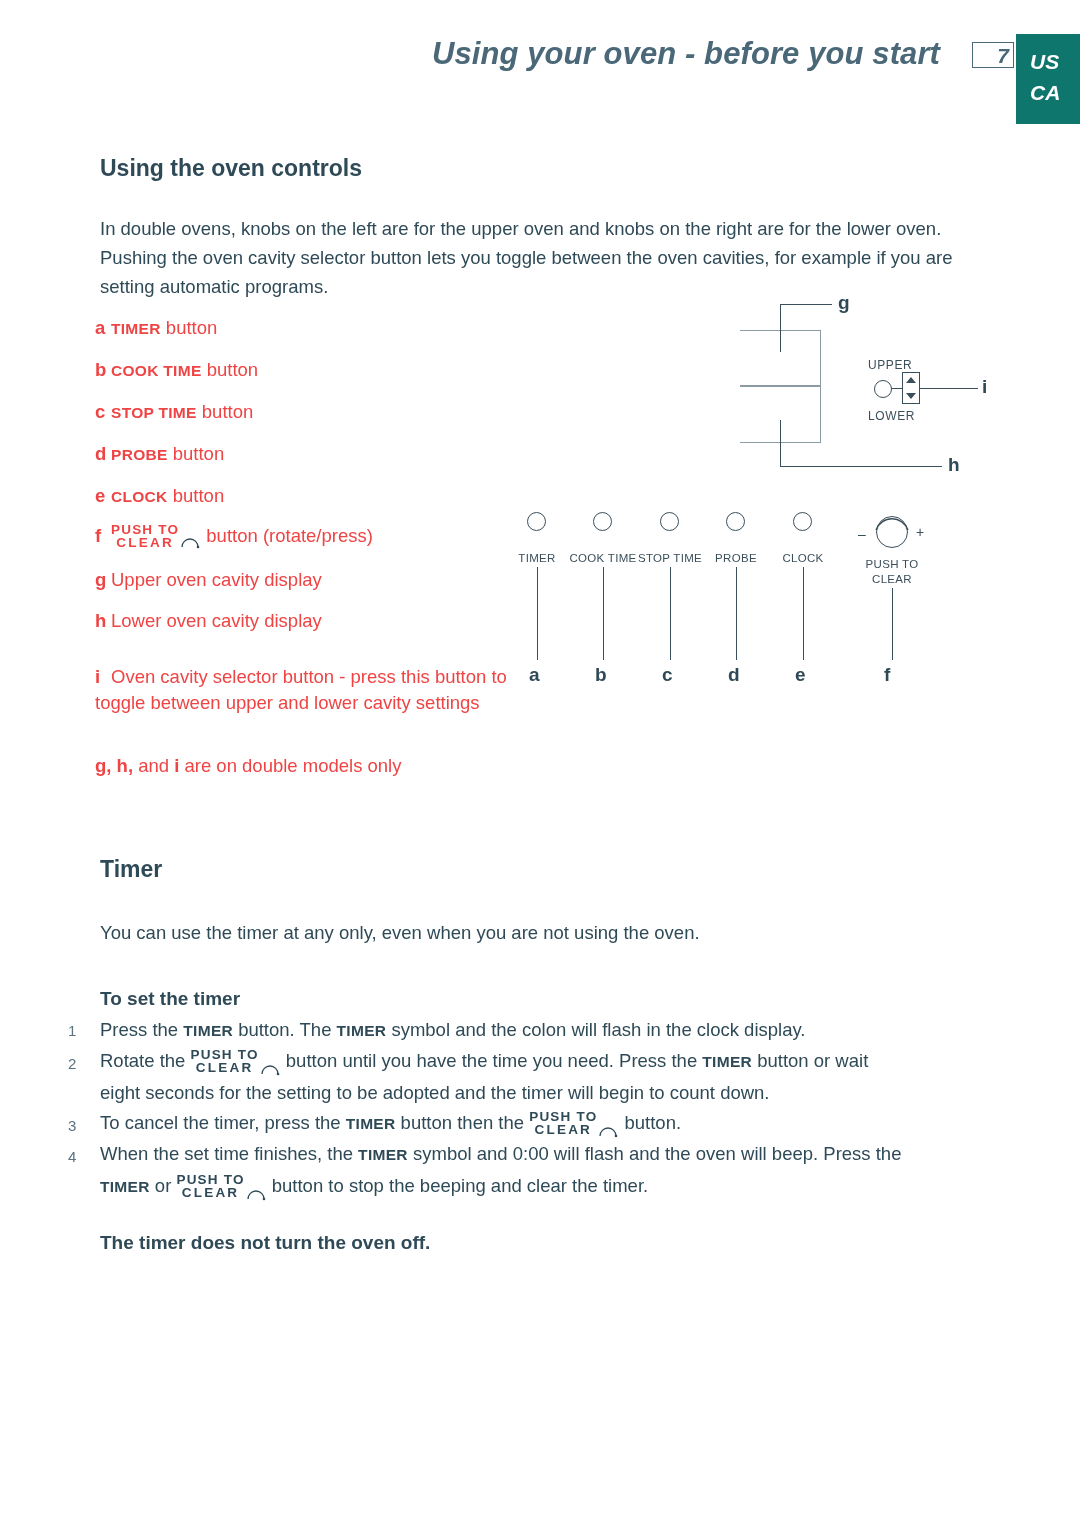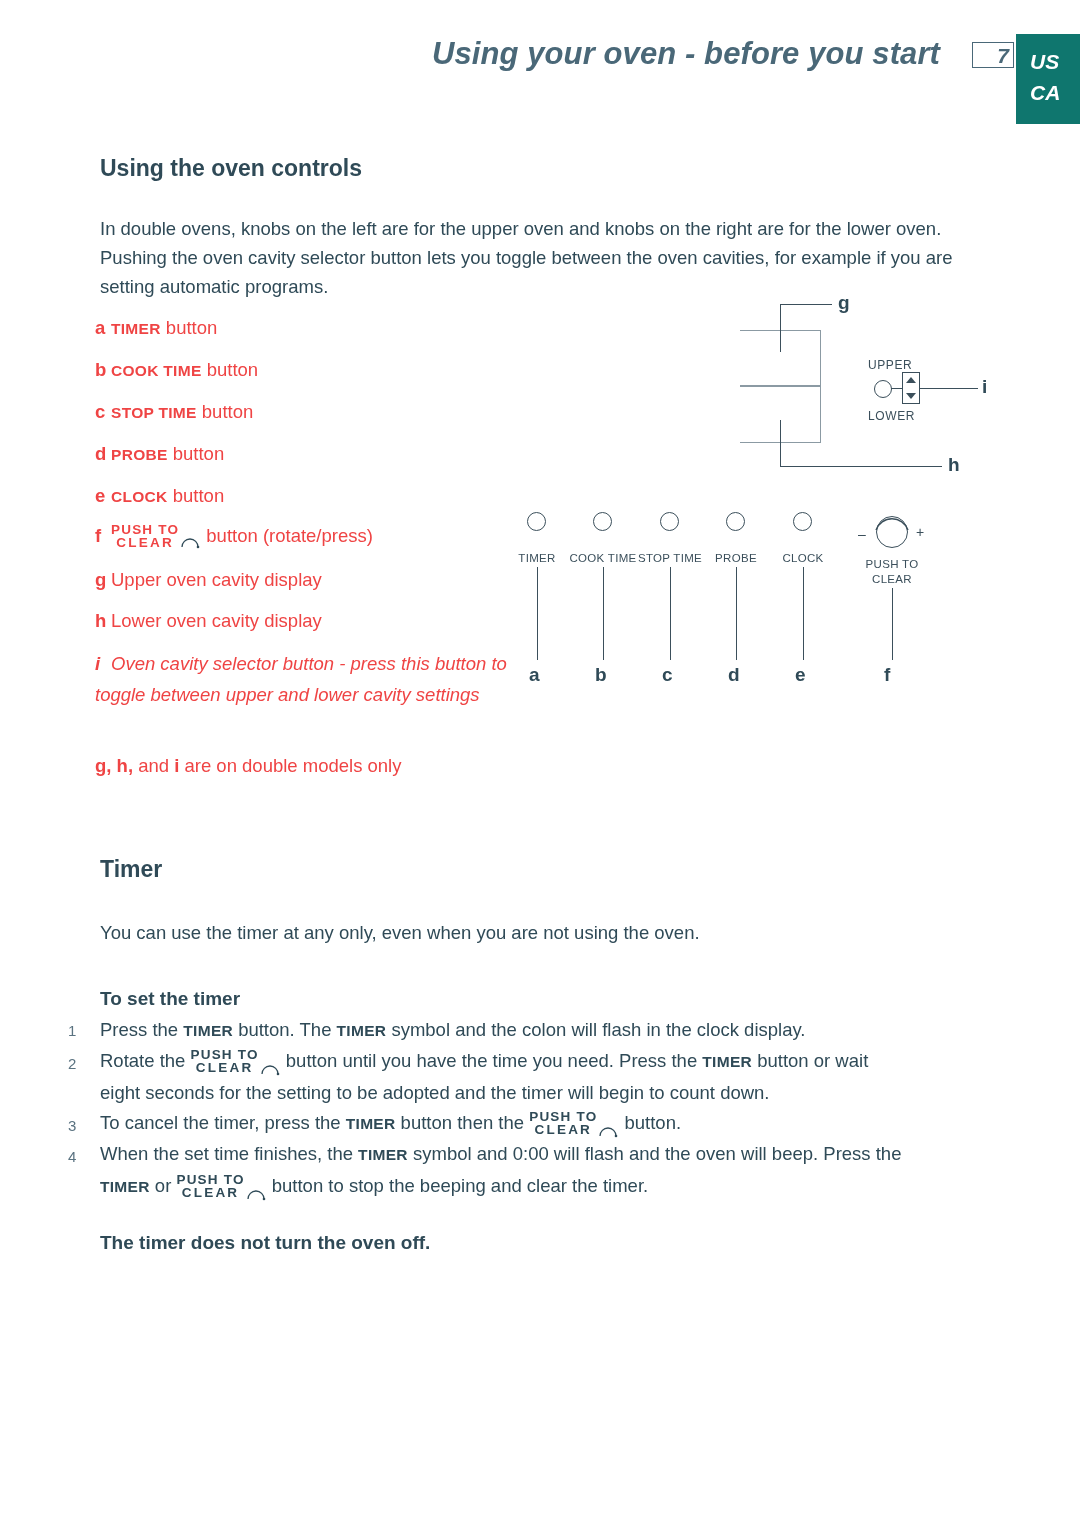--- a/index.html
+++ b/index.html
@@ -342,21 +342,21 @@
         <circle cx="19" cy="12" r="1.3" fill="#2f4a57"></circle>
       </svg>
   </span> <span>button (rotate/press)</span>
 </div>
 <div class="legend-item" style="left:95px; top:566px;">
   <span class="key">g</span><span>Upper oven cavity display</span>
 </div>
 <div class="legend-item" style="left:95px; top:607px;">
   <span class="key">h</span><span>Lower oven cavity display</span>
 </div>
-<div class="legend-item" style="left:95px; top:648px; width:420px; white-space:normal; line-height:31px;font-style:italic;">
+<div class="legend-item" style="left:95px; top:664px; width:420px; white-space:normal; line-height:26px;">
   <span class="key">i</span><span>Oven cavity selector button - press this button to toggle between upper and lower cavity settings</span>
 </div>
 <div class="legend-item" style="left:95px; top:752px;">
   <span style="font-weight:bold;">g, h,</span>
   <span>and</span>
   <span style="font-weight:bold;">i</span>
   <span>are on double models only</span>
 </div>
 
 <div class="diagram">

